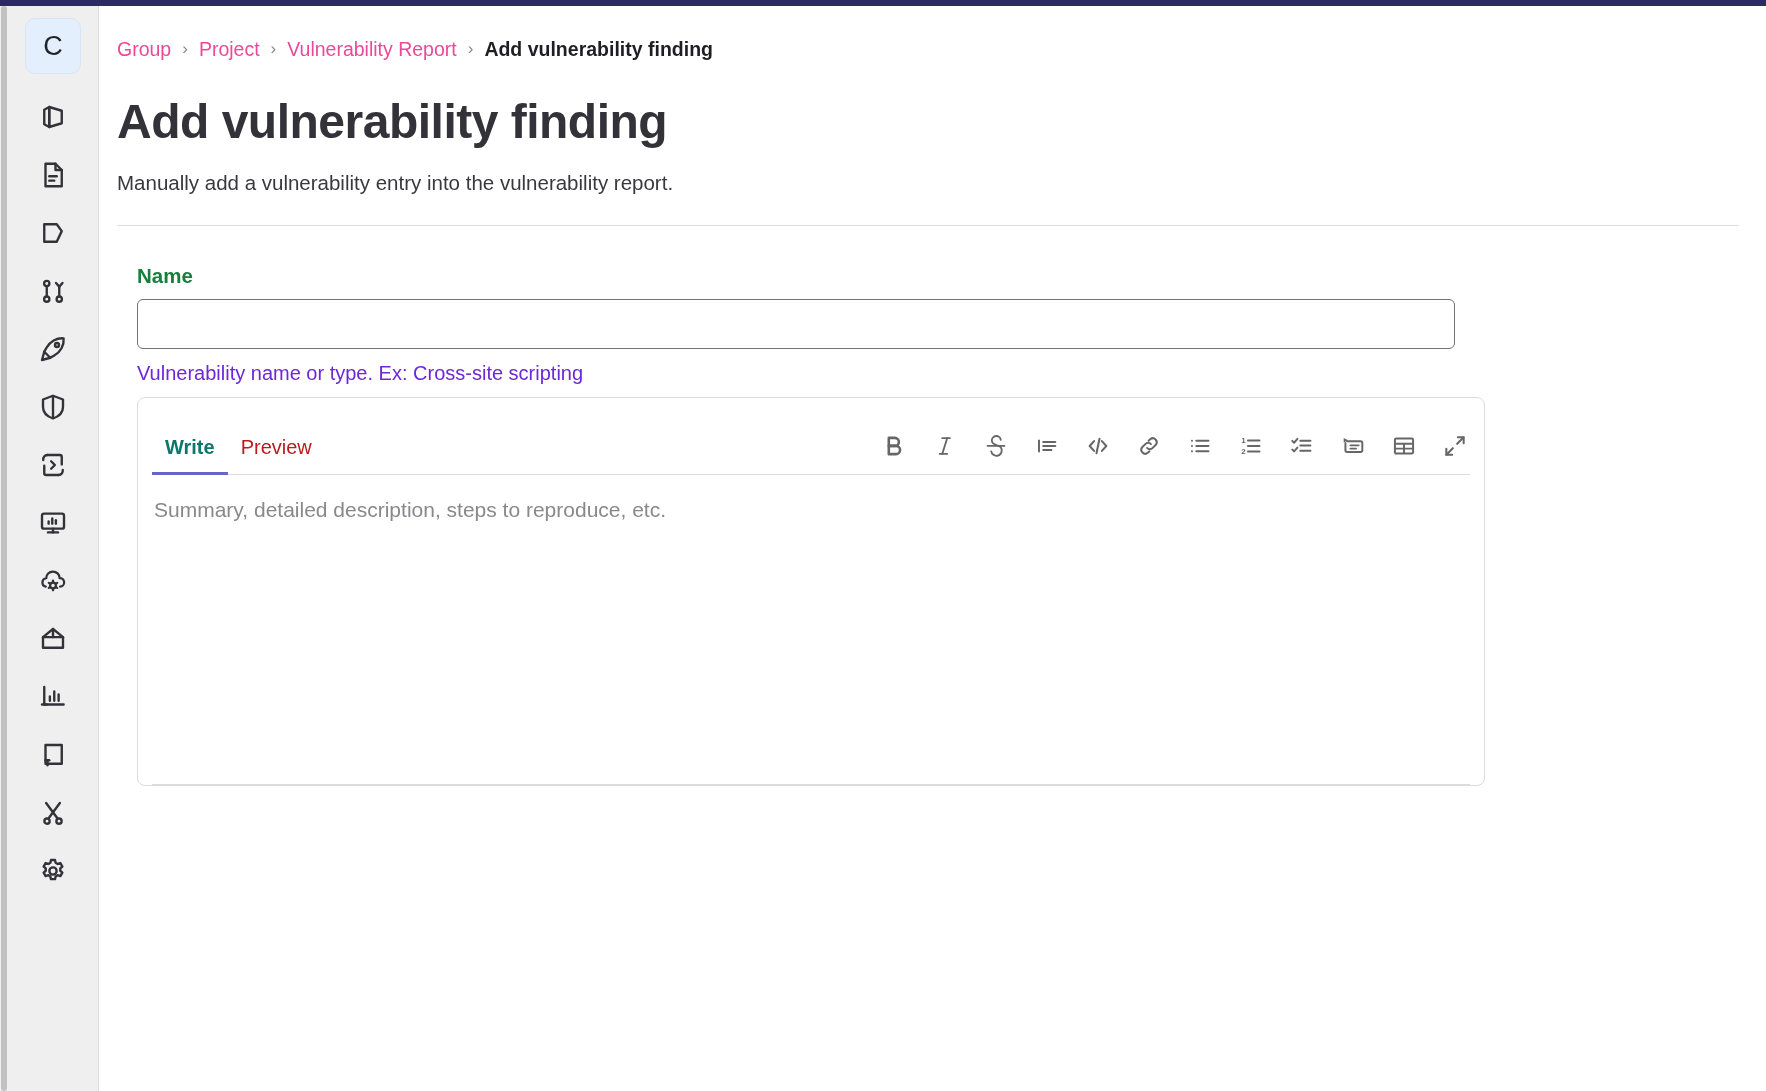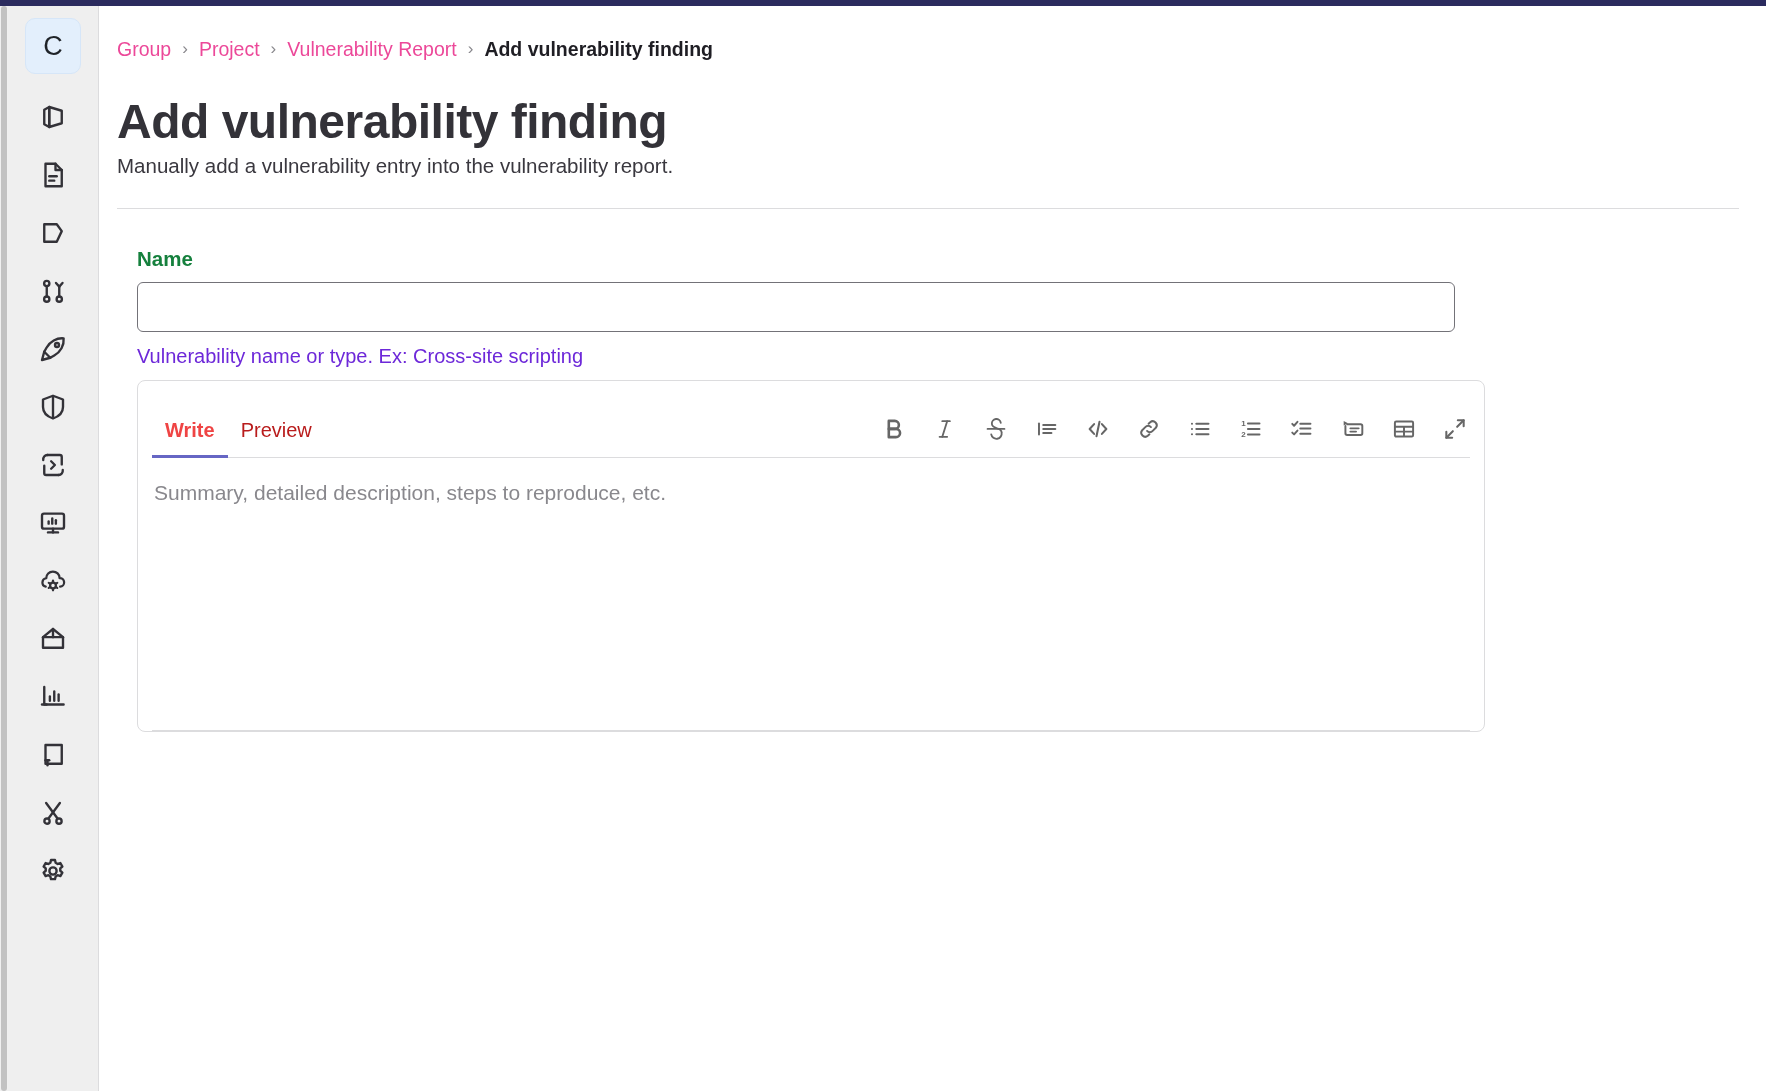--- a/index.html
+++ b/index.html
@@ -107,21 +107,21 @@
   
   #page-header { padding: 34px 0 0 17px; }
   #page-title {
     font-size: 48px;
     line-height: 1.08;
     font-weight: 700;
     color: #333238;
     letter-spacing: -0.5px;
   }
   #page-subtitle {
-    margin-top: 4px;
+    margin-top: 21px;
     font-size: 20.5px;
     color: #3a383f;
     line-height: 1.35;
   }
   #header-divider {
     margin: 28px 17px 0 17px;
     height: 1px;
     background: #dcdcde;
     width: 1622px;
   }
@@ -180,21 +180,21 @@
   .editor-tab {
     font-size: 20px;
     color: #b91c1c;
     padding: 0 13px 13px 13px;
     cursor: pointer;
     border-bottom: 3px solid transparent;
     position: relative;
     top: 1px;
   }
   .editor-tab.active {
-    color: #ef4444;
+    color: #0f766e;
     font-weight: 700;
     border-bottom-color: #6666c4;
   }
   #toolbar-actions {
     margin-left: auto;
     display: flex;
     align-items: center;
     gap: 21px;
     padding-bottom: 13px;
   }
@@ -210,21 +210,21 @@
 
   #toolbar-rule {
     height: 1px;
     background: #dcdcde;
     margin: 0 14px;
   }
 
   #description-textarea {
     display: block;
     width: 100%;
-    height: 272px;
+    height: 309px;
     border: none;
     outline: none;
     resize: none;
     padding: 21px 0 17px 16px;
     font-size: 21px;
     line-height: 1.35;
     color: #333238;
     font-family: "Liberation Sans", sans-serif;
     background: transparent;
   }

